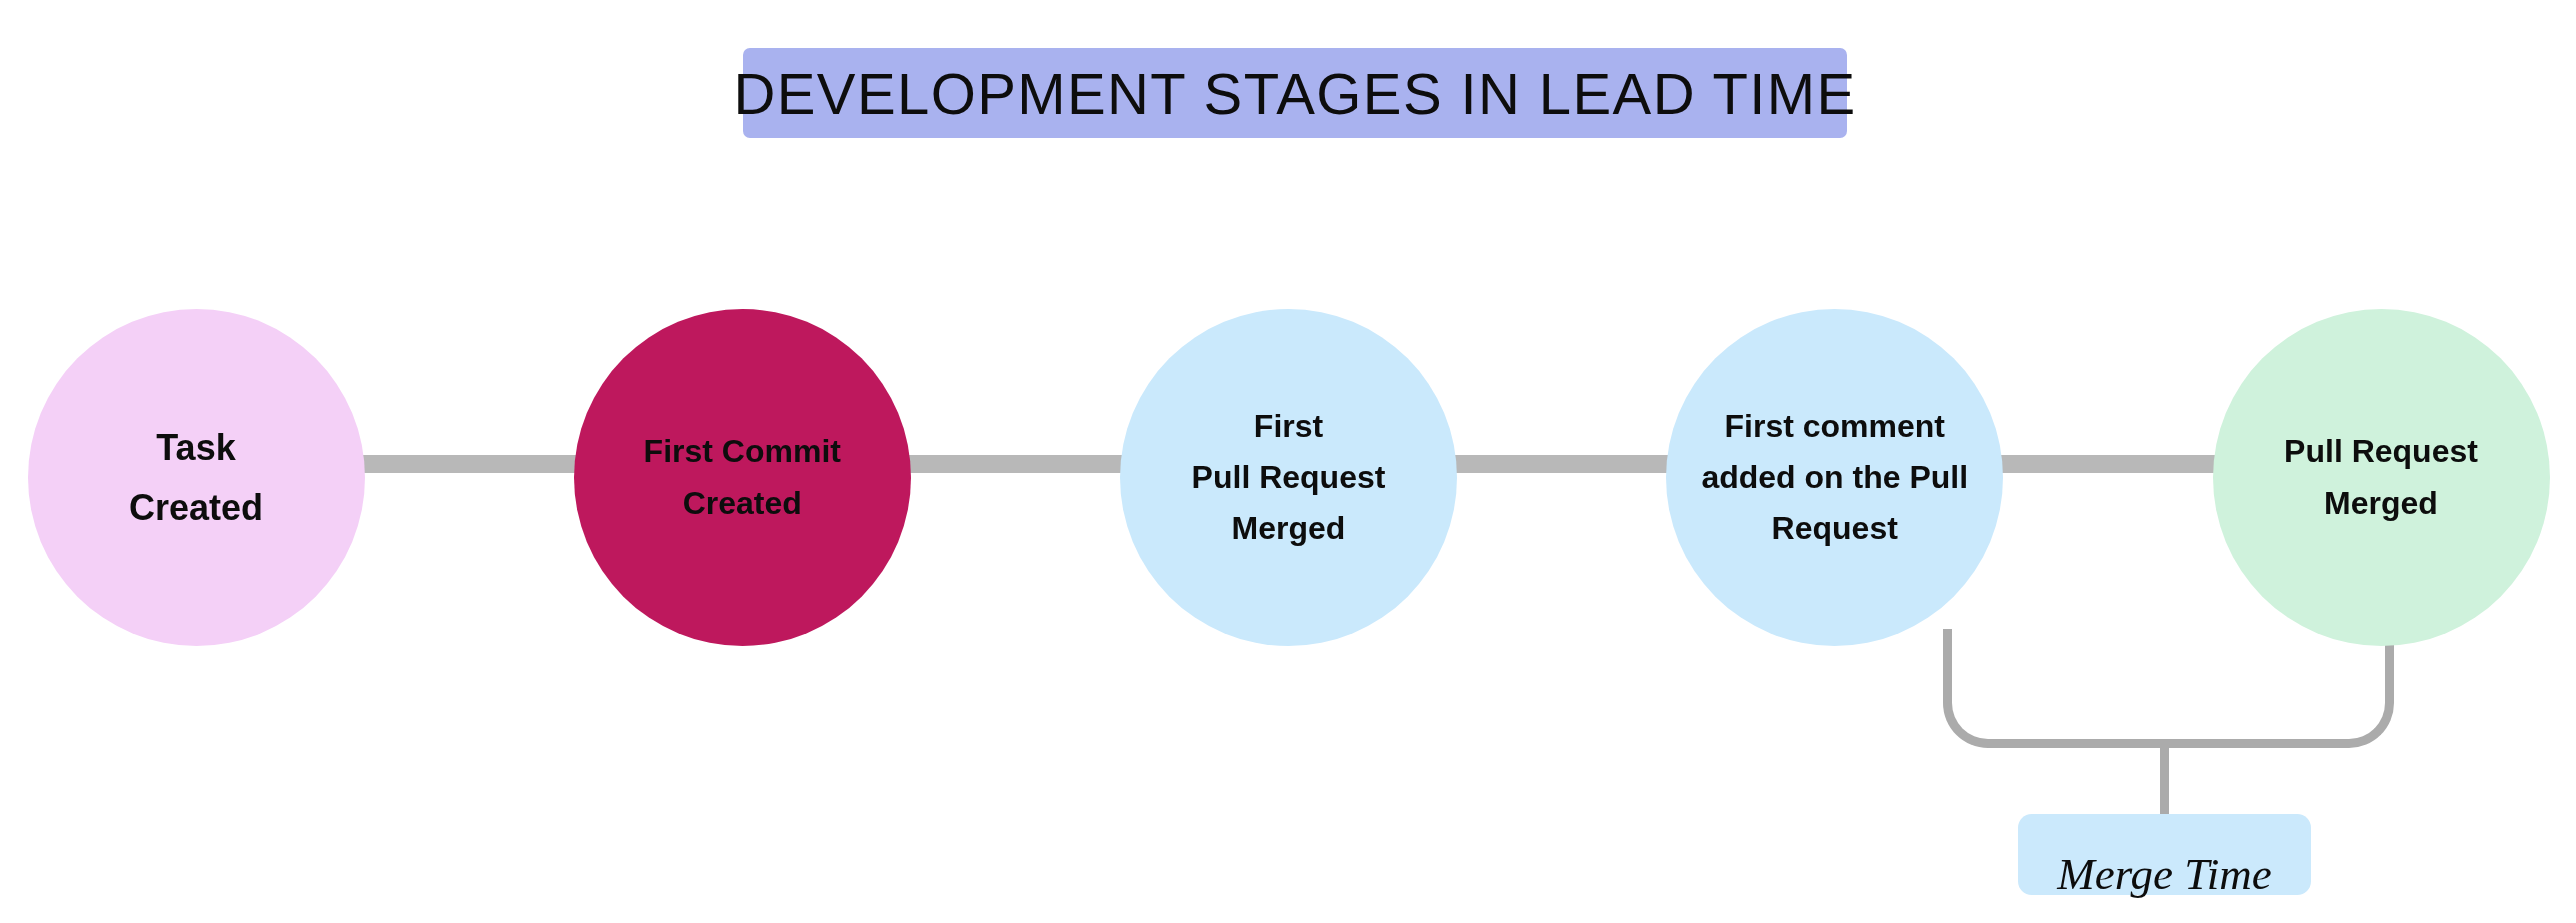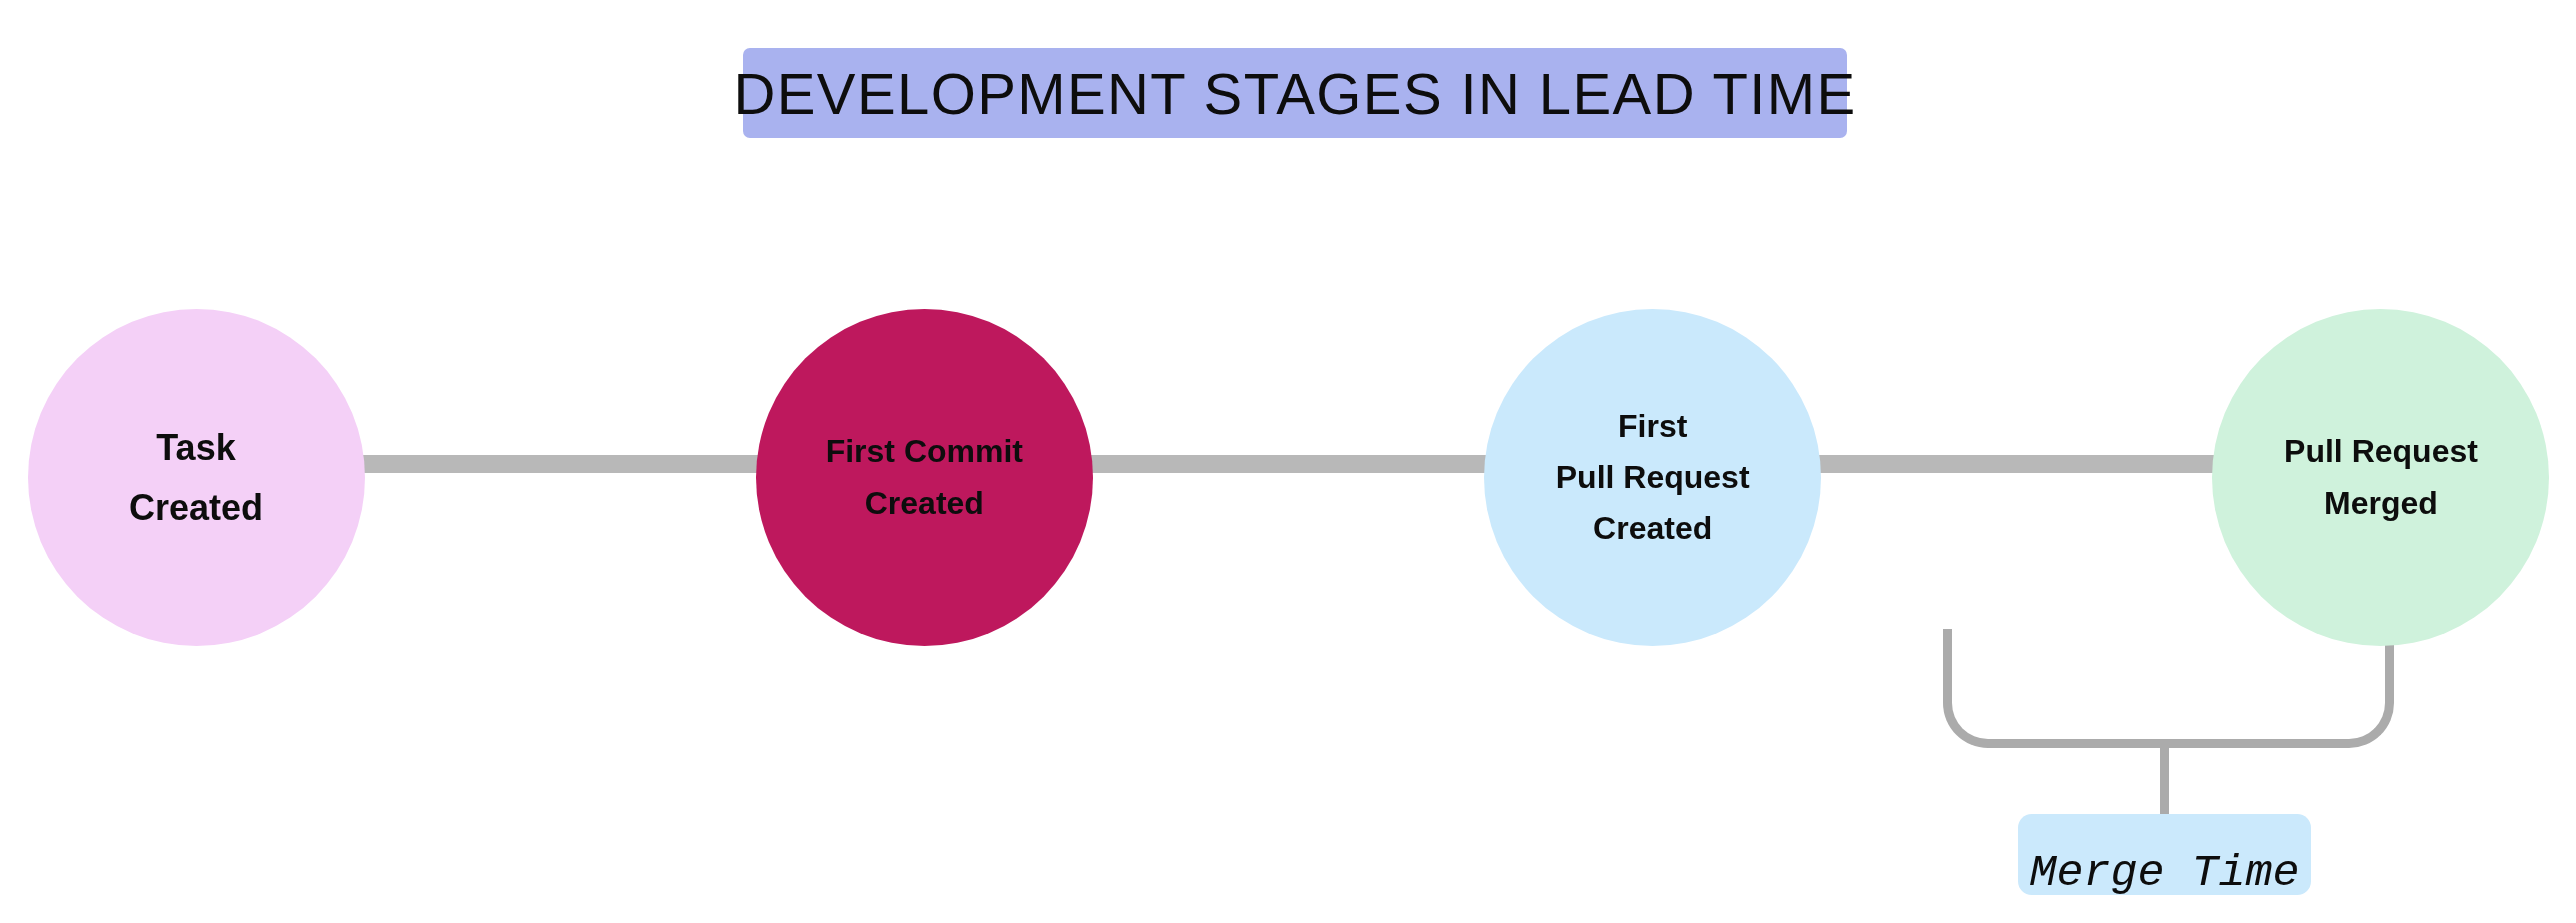--- a/index.html
+++ b/index.html
@@ -28,21 +28,21 @@
   .bracket {
     position: absolute; left: 1943px; top: 629px; width: 451px; height: 119px;
     border-style: solid; border-width: 0 9px 9px 9px;
     border-radius: 0 0 45px 45px; z-index: 0;
   }
   .stem { position: absolute; left: 2160px; top: 745px; width: 9px; height: 70px; }
   .merge-box {
     position: absolute; left: 2018px; top: 814px; width: 293px; height: 81px;
     border-radius: 13.7px; display: flex; align-items: center; justify-content: center;
   }
-  .merge-label { font-family: Liberation Mono, monospace; font-style: italic; font-size: 45px; margin-top: 38px; }
+  .merge-label { font-family: Liberation Serif, serif; font-style: italic; font-size: 45px; margin-top: 38px; }
 </style>
 </head>
 <body>
 
 <div class="canvas">
 
   <div class="banner" style="background-color: rgb(169, 178, 239);">
     <span class="title">DEVELOPMENT STAGES IN LEAD TIME</span>
   </div>
 
@@ -53,21 +53,26 @@
       <span class="label">Task
 Created</span>
     </div>
     <div class="circle" style="background-color: #be185d;">
       <span class="label">First Commit
 Created</span>
     </div>
     <div class="circle" style="background-color: rgb(202, 233, 252);">
       <span class="label">First
 Pull Request
-Created</span>
+Merged</span>
+    </div>
+    <div class="circle" style="background-color: rgb(202, 233, 252);">
+      <span class="label">First comment
+added on the Pull
+Request</span>
     </div>
     <div class="circle" style="background-color: rgb(207, 242, 220);">
       <span class="label">Pull Request
 Merged</span>
     </div>
   </div>
 
   <div class="bracket" style="border-color: rgb(171, 171, 171);"></div>
 
   <div class="stem" style="background-color: rgb(171, 171, 171);"></div>

